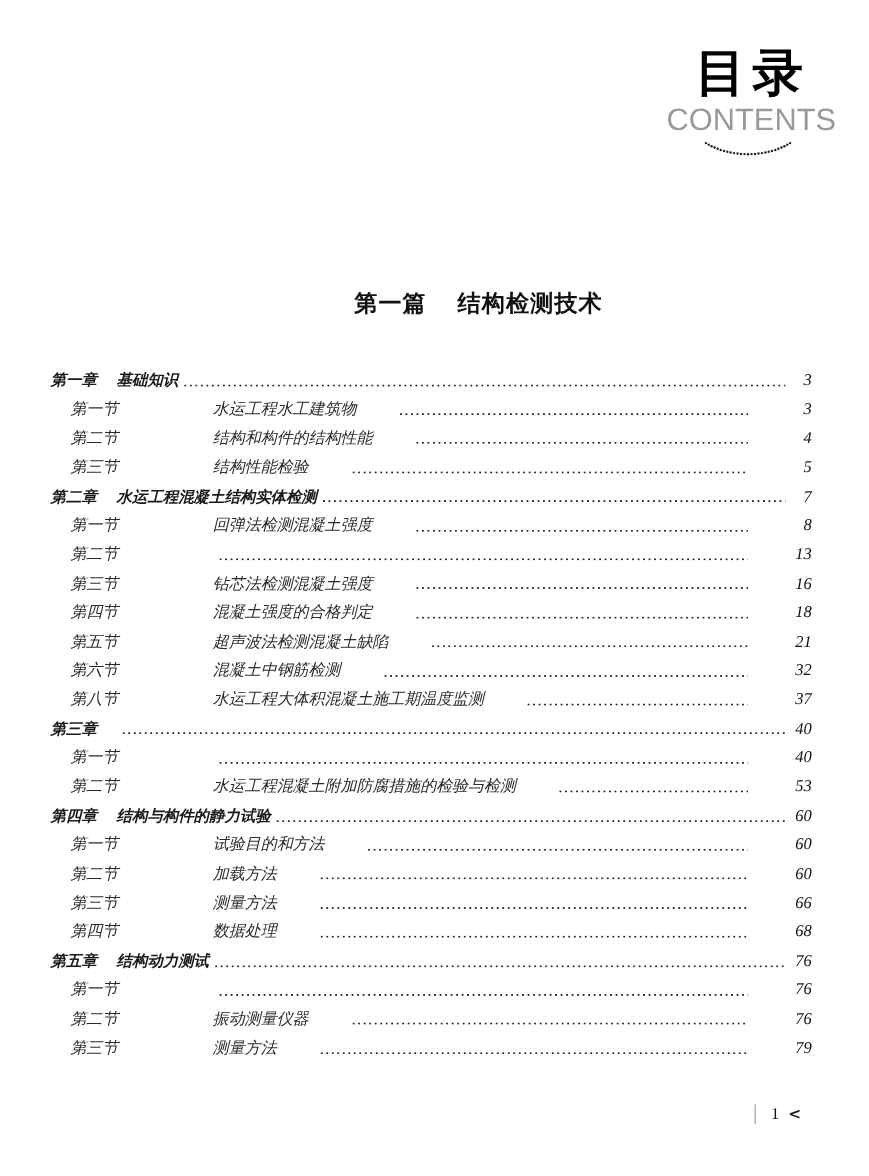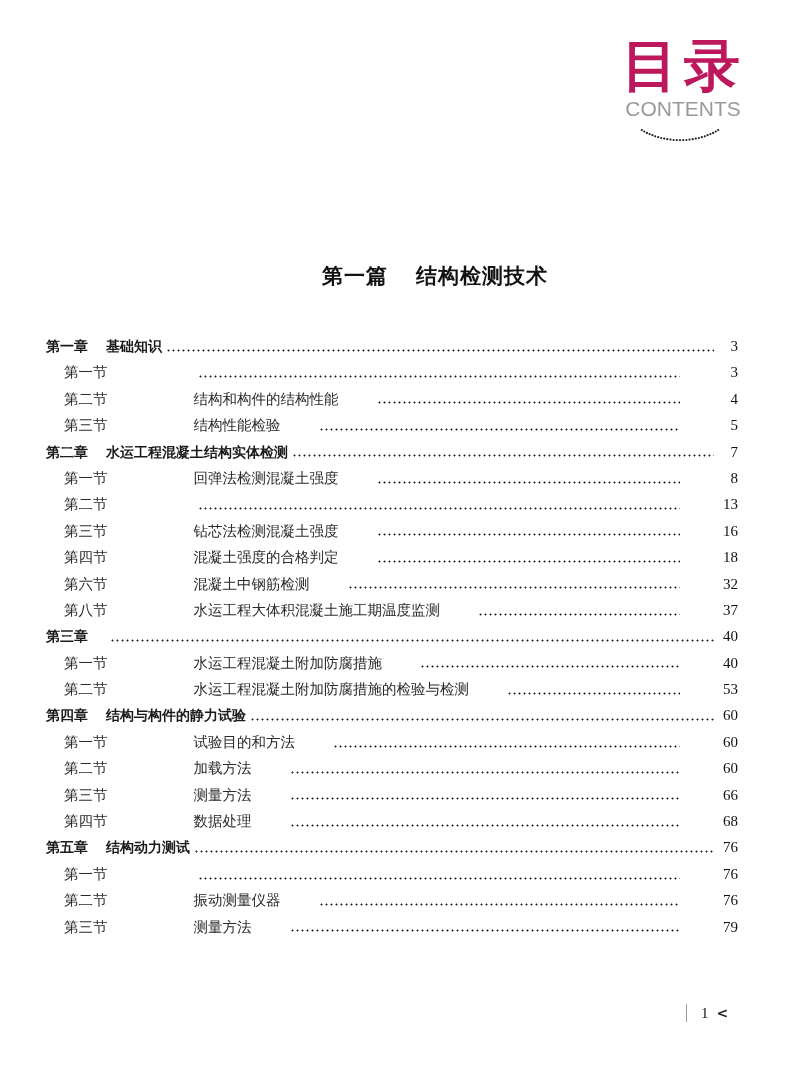--- a/index.html
+++ b/index.html
@@ -6,37 +6,38 @@
   body {
     width: 790px; height: 1069px; position: relative; overflow: hidden;
     font-family: "DejaVu Serif", "Liberation Serif", serif;
     color: #1a1a1a;
   }
   .header-block {
     position: absolute; left: 600px; top: 38px; width: 160px; text-align: center;
   }
   .mulu {
     font-family: "DejaVu Sans", "Liberation Sans", sans-serif;
-    font-weight: bold; font-size: 56px; color: #be185d; letter-spacing: 6px;
+    font-weight: bold; font-size: 46px; color: #000000; letter-spacing: 6px;
     line-height: 56px; margin-left: 8px;
   }
   .contents {
-    font-family: "Liberation Sans", sans-serif; font-size: 21px; color: #9a9a9a;
+    font-family: "Liberation Sans", sans-serif; font-size: 28px; color: #9a9a9a;
     margin-top: 4px; line-height: 22px; margin-left: 6px;
   }
   .arc-dots { position: absolute; left: 618px; top: 128px; }
   .part-title {
     position: absolute; left: 0; width: 790px; top: 262px; text-align: center;
     font-size: 21px; font-weight: bold; color: #111; letter-spacing: 1px; padding-left: 40px;
   }
   .part-title .gap { display: inline-block; width: 28px; }
   .toc { position: absolute; left: 46px; top: 333px; width: 692px; }
   .row {
     display: flex; align-items: flex-start; height: 26.4px; line-height: 26.4px;
     font-size: 14.5px;
+    font-style: italic;
   }
   .row.chapter { font-family: "DejaVu Sans", "Liberation Sans", sans-serif; font-weight: bold; font-size: 14px; }
   .row.section { padding-left: 18px; color: #2a2a2a; gap: 34px; }
   .row .num { white-space: nowrap; }
   .row .sp { display: inline-block; width: 18px; }
   .row .title { white-space: nowrap; }
   .row .leader {
     flex: 1; margin: 0 6px 0 4px; height: 1px; align-self: center; margin-top: 8px;
     background-image: radial-gradient(circle, #222 0.9px, transparent 1.1px);
     background-size: 5px 3px; background-repeat: repeat-x; background-position: left center;
@@ -99,20 +100,21 @@
   <div class="row chapter">
       <span class="num">第一章</span>
       <span class="sp"></span>
       <span class="title">基础知识</span>
       <span class="leader"></span>
       <span class="page">3</span>
     </div>
   <div class="row section">
       <span class="num">第一节</span>
       <span class="sp"></span>
+      <span class="title">水运工程水工建筑物</span>
       <span class="leader"></span>
       <span class="page">3</span>
     </div>
   <div class="row section">
       <span class="num">第二节</span>
       <span class="sp"></span>
       <span class="title">结构和构件的结构性能</span>
       <span class="leader"></span>
       <span class="page">4</span>
     </div>
@@ -151,20 +153,27 @@
       <span class="page">16</span>
     </div>
   <div class="row section">
       <span class="num">第四节</span>
       <span class="sp"></span>
       <span class="title">混凝土强度的合格判定</span>
       <span class="leader"></span>
       <span class="page">18</span>
     </div>
   <div class="row section">
+      <span class="num">第五节</span>
+      <span class="sp"></span>
+      <span class="title">超声波法检测混凝土缺陷</span>
+      <span class="leader"></span>
+      <span class="page">21</span>
+    </div>
+  <div class="row section">
       <span class="num">第六节</span>
       <span class="sp"></span>
       <span class="title">混凝土中钢筋检测</span>
       <span class="leader"></span>
       <span class="page">32</span>
     </div>
   <div class="row section">
       <span class="num">第八节</span>
       <span class="sp"></span>
       <span class="title">水运工程大体积混凝土施工期温度监测</span>
@@ -173,21 +182,20 @@
     </div>
   <div class="row chapter">
       <span class="num">第三章</span>
       <span class="sp"></span>
       <span class="leader"></span>
       <span class="page">40</span>
     </div>
   <div class="row section">
       <span class="num">第一节</span>
       <span class="sp"></span>
-      <span class="title">水运工程混凝土附加防腐措施</span>
       <span class="leader"></span>
       <span class="page">40</span>
     </div>
   <div class="row section">
       <span class="num">第二节</span>
       <span class="sp"></span>
       <span class="title">水运工程混凝土附加防腐措施的检验与检测</span>
       <span class="leader"></span>
       <span class="page">53</span>
     </div>

